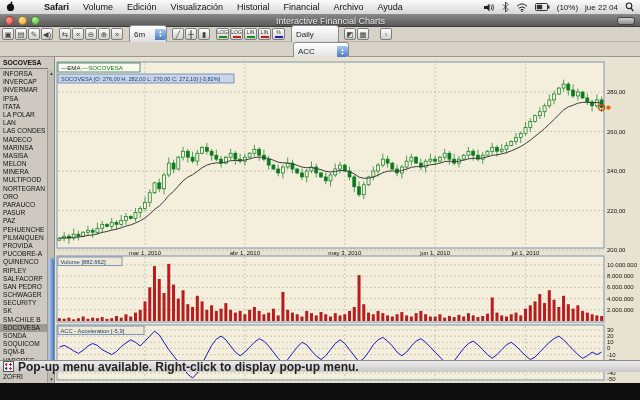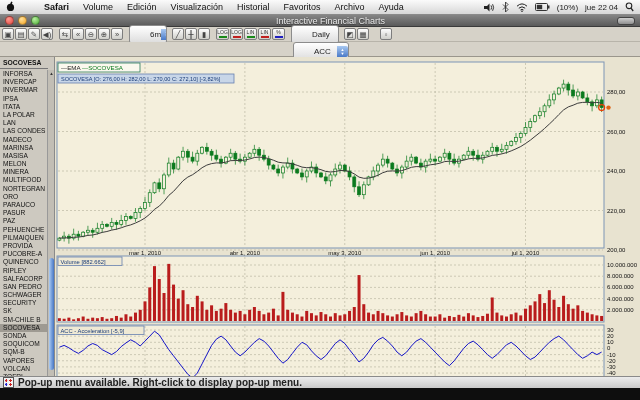--- a/index.html
+++ b/index.html
@@ -27,21 +27,21 @@
   #toolbar2{left:0;top:42px;width:640px;height:15px;background:#d6d2c8;border-bottom:1px solid #9a968c;
     display:flex;align-items:center;padding-left:2px;flex-direction:column;}
   .tbtn{width:12px;height:12px;border:1px solid #7d7d7d;border-radius:2px;margin-right:1px;flex:none;
     background:linear-gradient(#fdfdfd,#cfcfca);display:flex;align-items:center;justify-content:center;
     font-size:7.5px;color:#444;box-sizing:border-box;overflow:hidden;}
   .tbtn.scale{width:13px;flex-direction:column;font-size:5px;line-height:5px;color:#333;}
   .tbtn.scale .accent{width:8px;height:2px;margin-top:1px;}
   .tbtn.tiny{width:13px;font-size:5px;color:#333;}
   .gap{width:5px;flex:none;}
   .popup{height:19px;border:1px solid #8c8c8c;border-radius:3px;background:linear-gradient(#ffffff,#dcdcdc);
-    display:flex;align-items:center;font-size:8px;color:#222;padding-left:20px;flex:none;box-sizing:border-box;overflow:hidden;}
+    display:flex;align-items:center;font-size:8px;color:#222;padding-left:4px;flex:none;box-sizing:border-box;overflow:hidden;}
   .popup .stepper{margin-left:auto;width:11px;height:11px;border-radius:0 2px 2px 0;flex:none;
     background:linear-gradient(#a8c8f0,#4a7ac8);color:#fff;font-size:4px;line-height:4px;
     display:flex;flex-direction:column;align-items:center;justify-content:center;}
   .seg{width:17px;height:12px;border:1px solid #9a9a94;background:linear-gradient(#e4e0d8,#cfcbc2);margin-right:1px;flex:none;box-sizing:border-box;}
   .pair{display:flex;margin-right:4px;flex:none;}
   .field{min-width:14px;height:12px;border:1px solid #8a8a8a;background:#fff;font-size:7px;color:#222;
     display:flex;align-items:center;justify-content:center;margin-left:1px;padding:0 1px;box-sizing:border-box;}
 
   
   #sidebar{left:0;top:57px;width:55px;height:326px;background:#cdc9c0;border-right:1px solid #8a8a8a;}
@@ -56,22 +56,22 @@
   .scroll-arrow{left:0;width:7px;height:7px;font-size:4.5px;color:#333;text-align:center;line-height:7px;}
 
   
   #chart-svg{position:absolute;left:55px;top:57px;background:#e8e3d0;}
   #chart-svg text{font-family:"Liberation Sans",sans-serif;}
   .grid{stroke:#b2ae9a;stroke-width:0.6;stroke-dasharray:2 2;}
   .axis{font-size:6px;fill:#111;}
   .xaxis{font-size:6px;fill:#111;}
 
   
-  #statusbar{left:0;top:376px;width:640px;height:12px;background:linear-gradient(#ececec,#c9c9c9);
-    border-top:1px solid #8a8a8a;display:flex;align-items:center;padding-left:3px;font-size:10px;
+  #statusbar{left:0;top:360px;width:640px;height:12px;background:linear-gradient(#ececec,#c9c9c9);
+    border-top:1px solid #8a8a8a;display:flex;align-items:center;padding-left:3px;font-size:12px;
     font-weight:bold;color:#222;}
   #popup-grid-icon{width:9px;height:9px;border:1px solid #555;margin-right:4px;flex:none;
     background:
       radial-gradient(circle at 25% 28%, #c22 1.1px, transparent 1.3px),
       radial-gradient(circle at 72% 28%, #c22 1.1px, transparent 1.3px),
       radial-gradient(circle at 25% 72%, #22c 1.1px, transparent 1.3px),
       radial-gradient(circle at 72% 72%, #c22 1.1px, transparent 1.3px), #f4f4f4;}
 </style>
 </head>
 <body>
@@ -82,21 +82,21 @@
         <circle cx="4.5" cy="6.4" r="3.6" fill="#111"></circle>
         <rect x="4.6" y="0.6" width="1.6" height="3" rx="0.8" transform="rotate(25 5.4 2)" fill="#111"></rect>
       </svg>
   </span>
   <span style="display:flex;align-items:center;margin-left:16px;">
       <span class="menu-item bold">Safari</span>
       <span class="menu-item">Volume</span>
       <span class="menu-item">Edición</span>
       <span class="menu-item">Visualización</span>
       <span class="menu-item">Historial</span>
-      <span class="menu-item">Favoritos</span>
+      <span class="menu-item">Financial</span>
       <span class="menu-item">Archivo</span>
       <span class="menu-item">Ayuda</span>
     </span>
   <span id="menubar-right">
     <span>
         <svg width="11" height="9" viewBox="0 0 11 9">
           <polygon points="0,3 3,3 5.5,0.5 5.5,8.5 3,6 0,6" fill="#222"></polygon>
           <path d="M7 2.4 Q8.4 4.5 7 6.6 M8.6 1.2 Q10.6 4.5 8.6 7.8" stroke="#222" stroke-width="0.9" fill="none"></path>
         </svg>
       </span>

